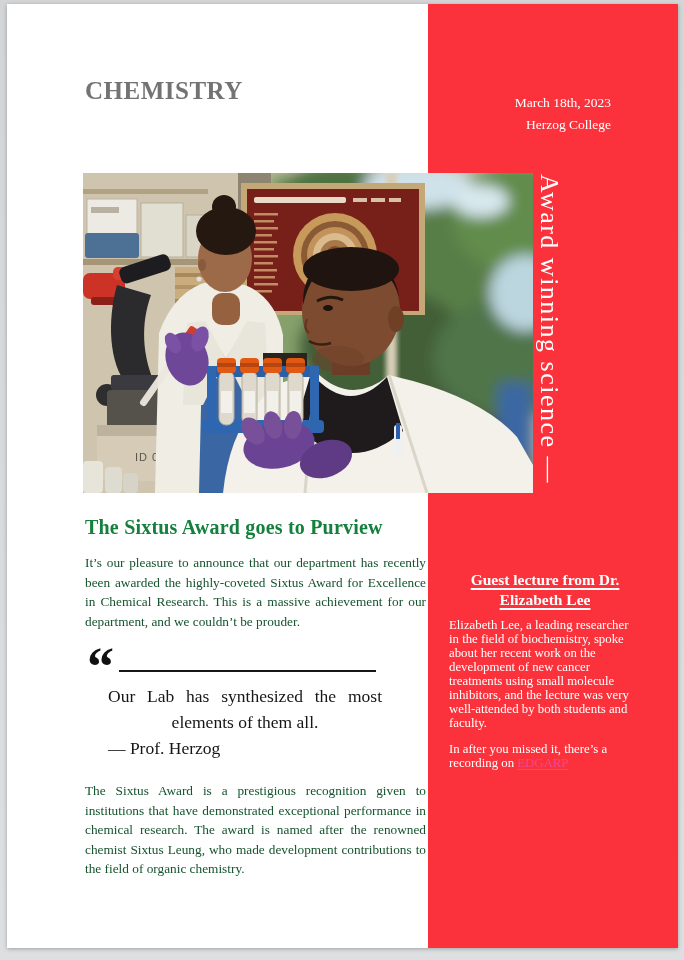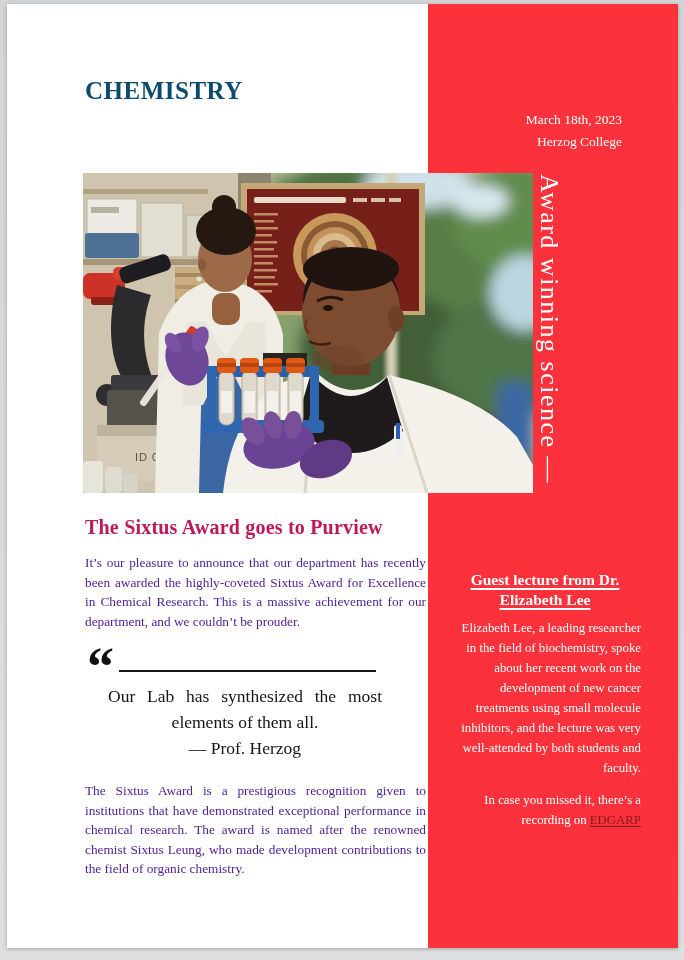--- a/index.html
+++ b/index.html
@@ -16,71 +16,71 @@
     background:#ffffff;box-shadow:0 1px 4px rgba(0,0,0,.28);
     overflow:hidden;
   }
   .red-panel{
     position:absolute;left:421px;top:0;width:250px;height:944px;
     background:var(--accent,#fb323b);
   }
   .masthead{
     position:absolute;left:78px;top:70px;margin:0;
     font-size:25px;line-height:33px;font-weight:bold;
-    letter-spacing:.5px;color:#0c4a6e;
+    letter-spacing:.5px;color:#737373;
   }
   .dateline{
-    position:absolute;right:56px;top:88px;
-    color:#ffffff;font-size:13.5px;line-height:22px;text-align:right;margin-top:17px;
+    position:absolute;right:67px;top:88px;
+    color:#ffffff;font-size:13.5px;line-height:22px;text-align:right;
   }
   .photo{
     position:absolute;left:76px;top:169px;width:450px;height:320px;
     line-height:0;
   }
   .ribbon{
     position:absolute;left:527px;top:170px;height:330px;
     writing-mode:vertical-rl;
     color:#ffffff;font-size:26px;letter-spacing:1.5px;
     white-space:nowrap;
   }
   .headline{
     position:absolute;left:78px;top:512px;margin:0;
-    font-size:20px;font-weight:bold;color:#be185d;letter-spacing:.2px;
+    font-size:20px;font-weight:bold;color:#15803d;letter-spacing:.2px;
   }
   .para{
     position:absolute;left:78px;width:341px;margin:0;
-    font-size:13.3px;line-height:19.6px;color:#4c1d95;
+    font-size:13.3px;line-height:19.6px;color:#14532d;
     text-align:justify;
   }
   .para1{top:549px;}
   .para2{top:777px;}
   .qmark{
     position:absolute;left:80px;top:636px;
     font-size:54px;line-height:1;font-weight:bold;color:#111111;
   }
   .qline{
     position:absolute;left:112px;top:666px;width:257px;height:0;
     border-top:2px solid #161616;
   }
   .qwrap{
     position:absolute;left:101px;top:679px;width:274px;
     font-size:17.5px;line-height:26px;color:#161616;
   }
   .qtext{text-align:justify;text-align-last:center;}
-  .qattrib{text-align:center;}
+  .qattrib{}
   .sb{
     position:absolute;left:442px;top:566px;width:192px;
     color:#ffffff;
   }
   .sb h3{
     margin:0 0 8px 0;font-size:15.5px;line-height:20px;font-weight:bold;
     text-decoration:underline;text-decoration-thickness:2px;text-underline-offset:3px;text-align:center;
   }
-  .sb p{margin:0 0 12px 0;font-size:12.8px;line-height:20px;text-align:right;}
-  .sb-link{color:#7f1d1d;text-underline-offset:2px;}
+  .sb p{margin:0 0 12px 0;font-size:12.8px;line-height:14px;}
+  .sb-link{color:#ec4899;text-underline-offset:2px;}
 </style>
 </head>
 <body style="background: rgb(217, 218, 219);">
 
 <div class="canvas">
   <div class="page">
 
     <div class="red-panel"></div>
 
     <h1 class="masthead"><span>CHEMISTRY</span><br></h1>
@@ -284,17 +284,17 @@
     <div class="qwrap">
       <div class="qtext">Our Lab has synthesized the most elements of them all.</div>
       <div class="qattrib">— Prof. Herzog</div>
     </div>
 
     <p class="para para2">The Sixtus Award is a prestigious recognition given to institutions that have demonstrated exceptional performance in chemical research. The award is named after the renowned chemist Sixtus Leung, who made development contributions to the field of organic chemistry.</p>
 
     <div class="sb">
       <h3>Guest lecture from Dr. Elizabeth Lee</h3>
       <p class="sb-body">Elizabeth Lee, a leading researcher in the field of biochemistry, spoke about her recent work on the development of new cancer treatments using small molecule inhibitors, and the lecture was very well-attended by both students and faculty.</p>
-      <p class="sb-note"><span>In case you missed it, there’s a recording on </span><a class="sb-link" href="#">EDGARP</a></p>
+      <p class="sb-note"><span>In after you missed it, there’s a recording on </span><a class="sb-link" href="#">EDGARP</a></p>
     </div>
 
   </div>
 </div>
 
 </body></html>

